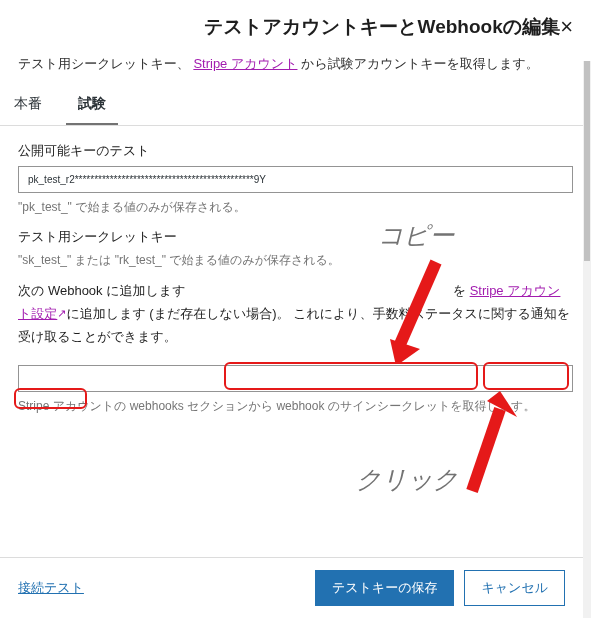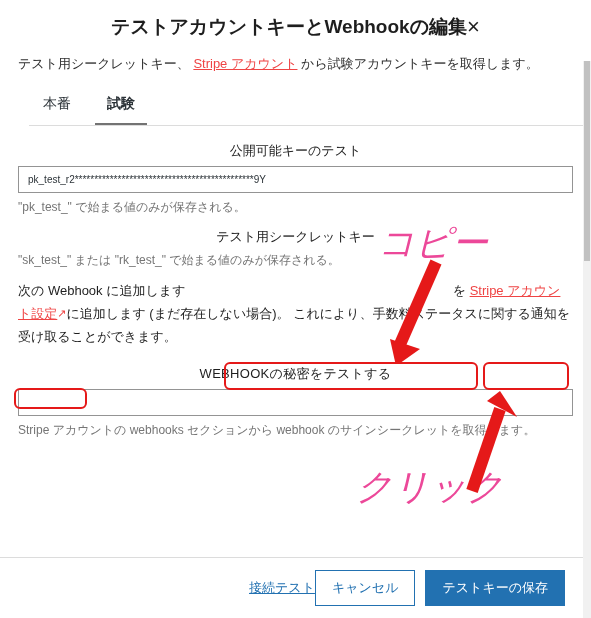--- a/index.html
+++ b/index.html
@@ -30,21 +30,21 @@
       position:absolute;
       left:1px; right:1px;
       top:0;
       height: 200px;
       background:#c1c1c1;
     }
 
     .header {
       display: flex;
       align-items: center;
-      justify-content: center;
+      justify-content: flex-end;
       padding: 14px 18px 10px 18px;
     }
     .header h1 {
       font-size: 19px;
       font-weight: 700;
     }
     .close-icon {
       font-size: 22px;
       line-height:1;
       cursor: pointer;
@@ -52,30 +52,29 @@
     }
 
     .intro {
       padding: 4px 18px 12px 18px;
       font-size: 13px;
       color: #2f2f2f;
       line-height:1.6;
     }
 
     a.link {
-      color: #ef4444;
+      color: #a21caf;
       text-decoration: underline;
     }
 
     .tabs {
       display: flex;
       padding: 0 2px;
       border-bottom: 1px solid #dcdcdc;
       gap: 12px;
-      margin-left: 29px;
     }
     .tab {
       padding: 8px 12px 10px 12px;
       font-size: 14px;
       cursor: pointer;
       color:#2c3338;
     }
     .tab.active {
       border-bottom: 2px solid #737373;
       font-weight: 600;
@@ -86,21 +85,20 @@
     }
 
     .field-block {
       margin-bottom: 12px;
     }
     .label {
       display:block;
       font-size: 13px;
       color:#1e1e1e;
       margin-bottom: 6px;
-      text-align: center;
     }
     input.textinput {
       width: 100%;
       border: 1px solid #949494;
       padding: 7px 9px;
       font-size: 10px;
       font-family: inherit;
       color:#2c3338;
     }
     .helper {
@@ -124,21 +122,21 @@
       transform: translateY(-1px);
     }
 
     .footer {
       position:absolute;
       left:0; right:8px; bottom:0;
       border-top:1px solid #dcdcdc;
       padding: 12px 18px;
       display:flex;
       align-items:center;
-      justify-content: flex-end;
+      justify-content: space-between;
       background:#fff;
     }
 
     .footer-right {
       display:flex;
       gap:10px;
     }
 
     .btn {
       padding: 8px 16px;
@@ -158,22 +156,22 @@
     .connection-test {
       color:#2271b1;
       font-size:13px;
     }
 
     
     .annot {
       position:absolute;
       pointer-events:none;
       font-family: "Yu Mincho","Hiragino Mincho ProN",serif;
-      font-size: 36px;
-      color:#ec4899;
+      font-size: 25px;
+      color:#737373;
       font-weight: 400;
       font-style: italic;
     }
     .red-box {
       position:absolute;
       border: 2px solid #e51919;
       border-radius: 6px;
       pointer-events:none;
     }
 
@@ -215,32 +213,31 @@
   </div>
 
   <div class="webhook-desc">
     <span>次の Webhook に追加します</span>
     <span style="color:#bdbdbd;">　　　　　　　　　　　　　　　　　　　　</span>
     <span>を</span>
     <a href="#" class="link"><span>Stripe アカウント設定</span><span class="ext-icon"> ↗</span></a><span>に追加します (まだ存在しない場合)。 これにより、手数料ステータスに関する通知を受け取ることができます。</span>
   </div>
 
   <div class="field-block">
-    <label class="label" style="text-transform: none; letter-spacing:0.3px;">WEBHOOKの秘密をテストする</label>
     <input class="textinput" type="text" value="" style="">
     <div class="helper">Stripe アカウントの webhooks セクションから webhook のサインシークレットを取得します。</div>
   </div>
 
 </div>
 
 <div class="footer">
   <a href="#" class="connection-test">接続テスト</a>
   <div class="footer-right">
+    <button class="btn btn-primary">テストキーの保存</button>
     <button class="btn btn-secondary">キャンセル</button>
-    <button class="btn btn-primary">テストキーの保存</button>
   </div>
 </div>
 
 <div class="scroller">
   <div class="scroller-thumb"></div>
 </div>
 
 <div class="annot" style="left:378px; top:219px;">コピー</div>
 <div class="annot" style="left:356px; top:463px;">クリック</div>
 

